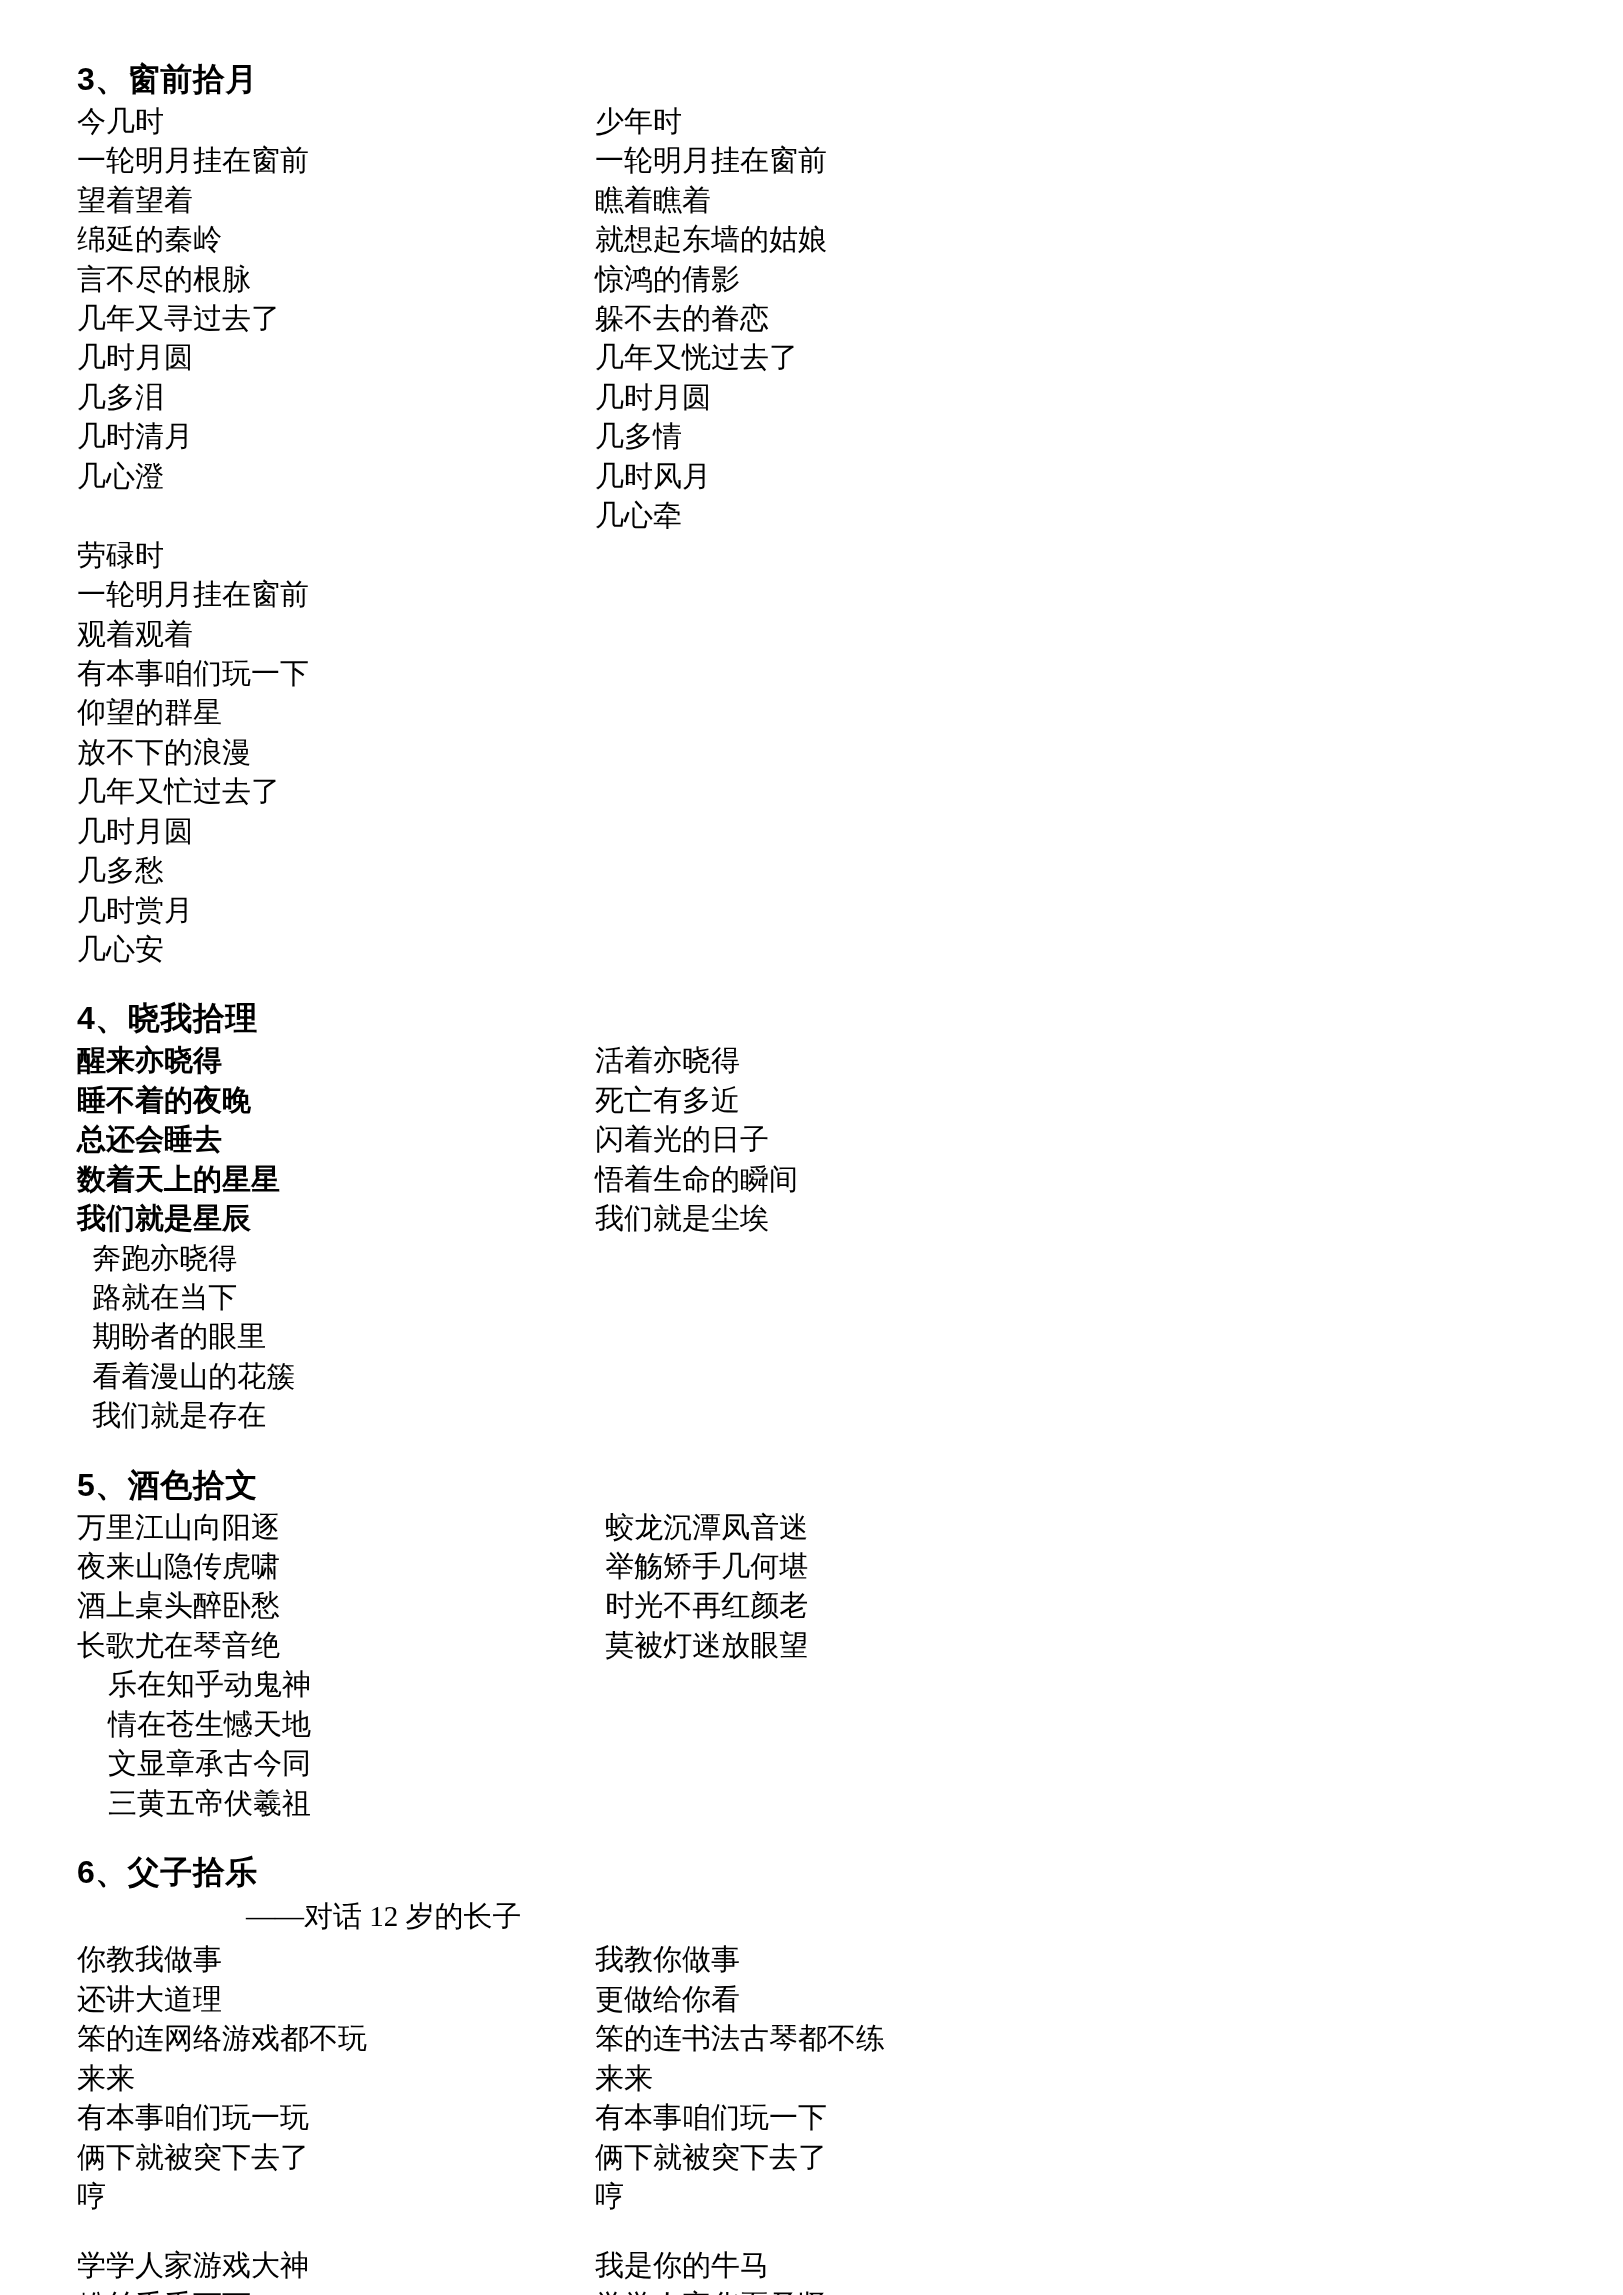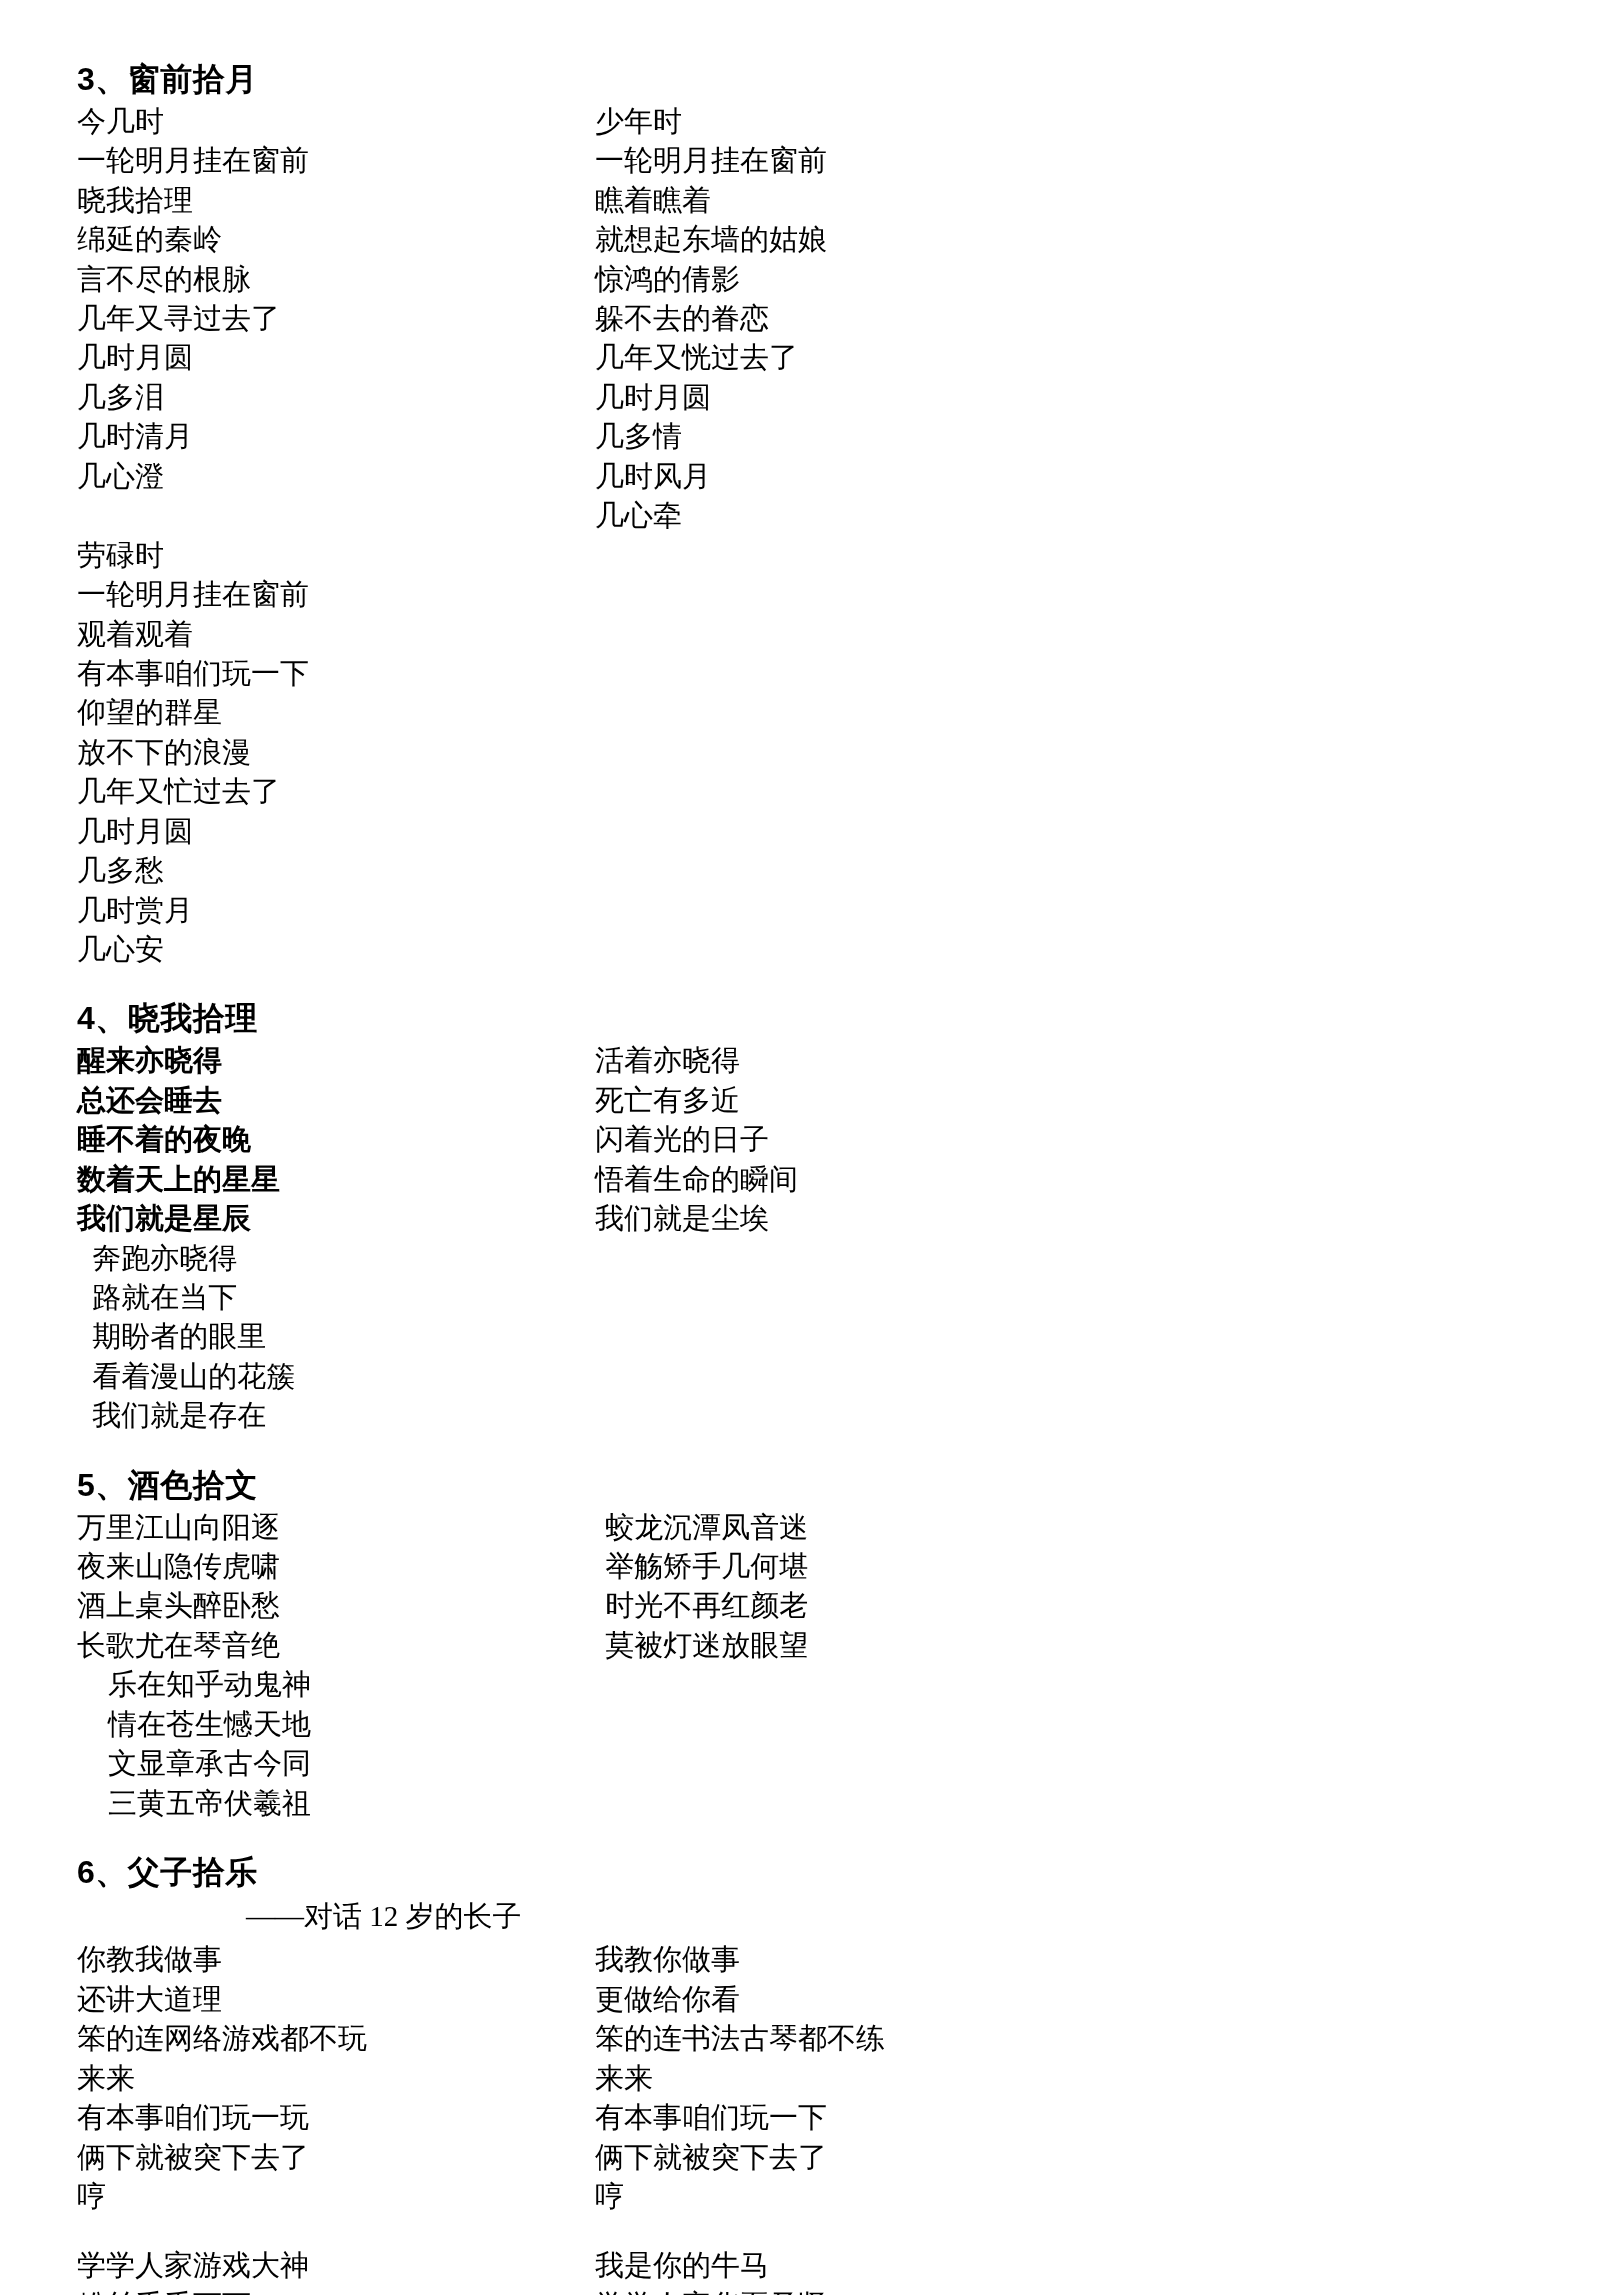--- a/index.html
+++ b/index.html
@@ -88,21 +88,21 @@
 
 <div class="page">
 
   <div class="section s3">
     <div class="section-title">3、窗前拾月</div>
     <div class="cols">
       <div class="col col-1">
         <ul class="lines">
           <li>今几时</li>
           <li>一轮明月挂在窗前</li>
-          <li>晓我拾理</li>
+          <li>望着望着</li>
           <li>绵延的秦岭</li>
           <li>言不尽的根脉</li>
           <li>几年又寻过去了</li>
           <li>几时月圆</li>
           <li>几多泪</li>
           <li>几时清月</li>
           <li>几心澄</li>
         </ul>
       </div>
       <div class="col col-2">
@@ -139,22 +139,22 @@
   </div>
 
   <div class="section-gap"></div>
 
   <div class="section s4">
     <div class="section-title">4、晓我拾理</div>
     <div class="cols">
       <div class="col col-1">
         <ul class="lines">
           <li>醒来亦晓得</li>
+          <li>睡不着的夜晚</li>
           <li>总还会睡去</li>
-          <li>睡不着的夜晚</li>
           <li>数着天上的星星</li>
           <li>我们就是星辰</li>
         </ul>
       </div>
       <div class="col col-2">
         <ul class="lines">
           <li>活着亦晓得</li>
           <li>死亡有多近</li>
           <li>闪着光的日子</li>
           <li>悟着生命的瞬间</li>

